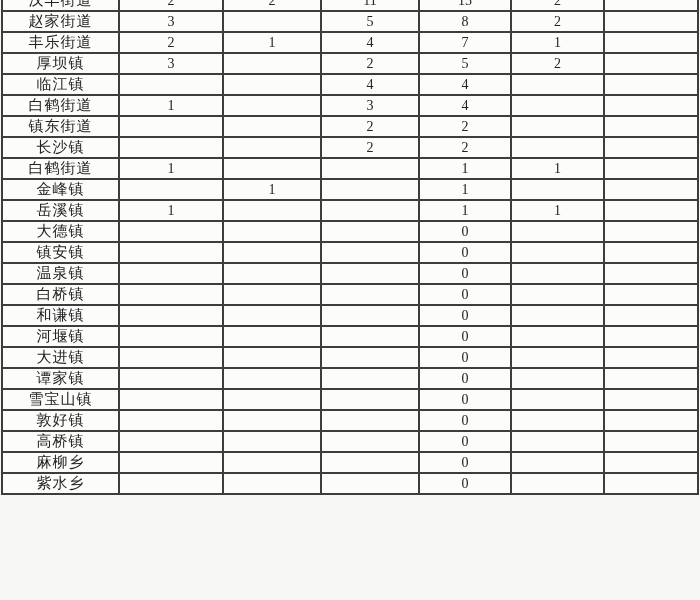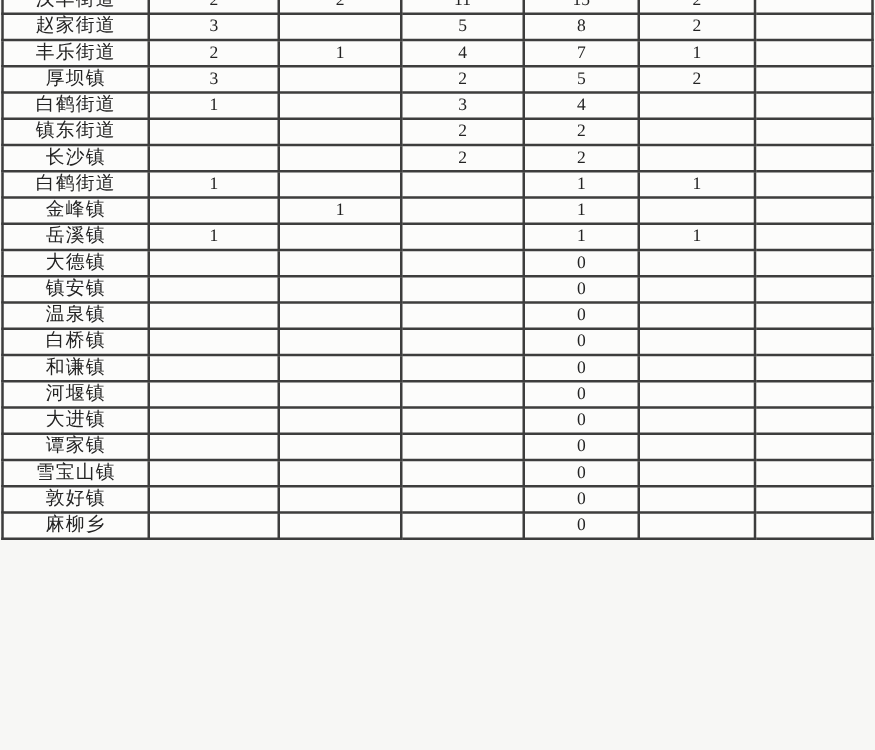--- a/index.html
+++ b/index.html
@@ -89,20 +89,29 @@
         <tr>
           <td class="name-cell">厚坝镇</td>
           <td>3</td>
           <td></td>
           <td>2</td>
           <td>5</td>
           <td>2</td>
           <td></td>
         </tr>
         <tr>
+          <td class="name-cell">临江镇</td>
+          <td></td>
+          <td></td>
+          <td>4</td>
+          <td>4</td>
+          <td></td>
+          <td></td>
+        </tr>
+        <tr>
           <td class="name-cell">白鹤街道</td>
           <td>1</td>
           <td></td>
           <td>3</td>
           <td>4</td>
           <td></td>
           <td></td>
         </tr>
         <tr>
           <td class="name-cell">镇东街道</td>
@@ -233,21 +242,39 @@
         <tr>
           <td class="name-cell">敦好镇</td>
           <td></td>
           <td></td>
           <td></td>
           <td>0</td>
           <td></td>
           <td></td>
         </tr>
         <tr>
+          <td class="name-cell">高桥镇</td>
+          <td></td>
+          <td></td>
+          <td></td>
+          <td>0</td>
+          <td></td>
+          <td></td>
+        </tr>
+        <tr>
           <td class="name-cell">麻柳乡</td>
+          <td></td>
+          <td></td>
+          <td></td>
+          <td>0</td>
+          <td></td>
+          <td></td>
+        </tr>
+        <tr>
+          <td class="name-cell">紫水乡</td>
           <td></td>
           <td></td>
           <td></td>
           <td>0</td>
           <td></td>
           <td></td>
         </tr>
       </tbody>
   </table>
 </div>

